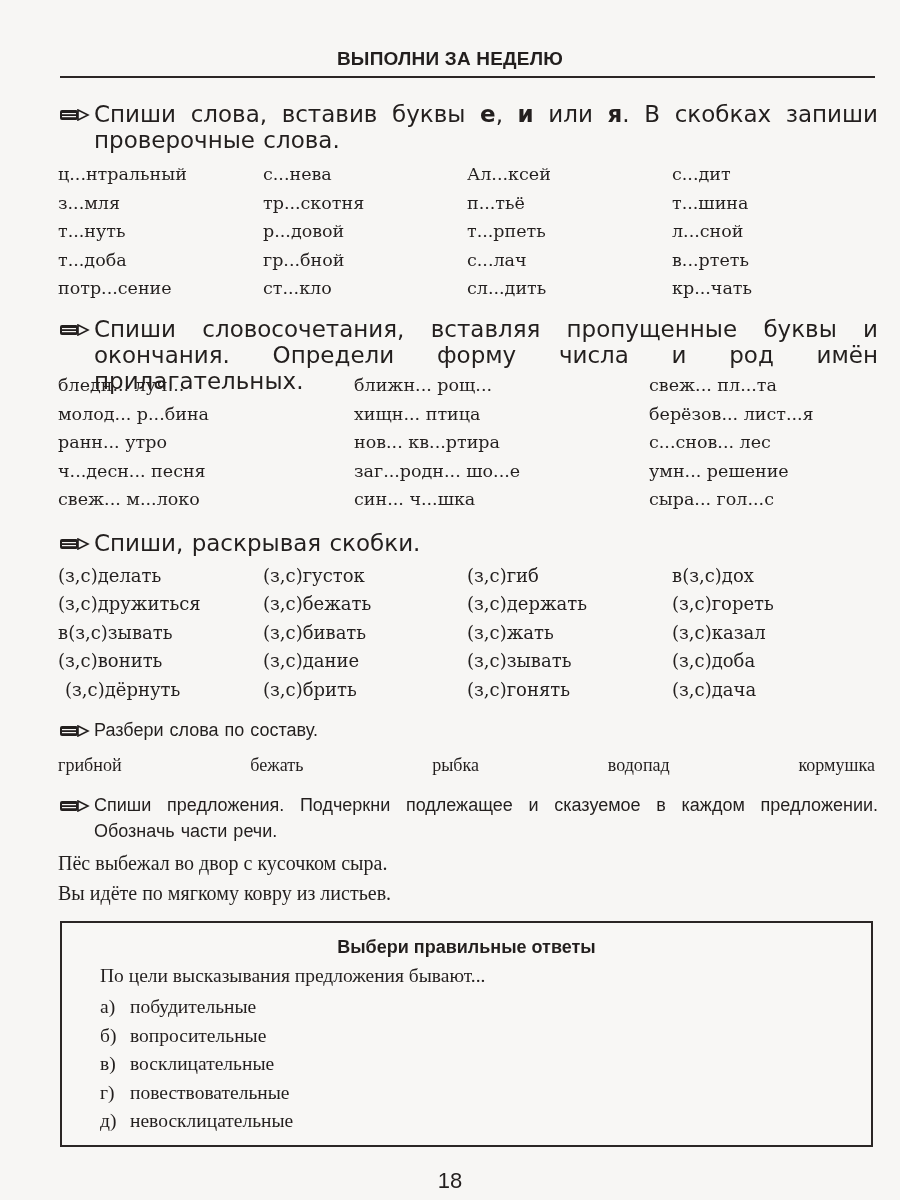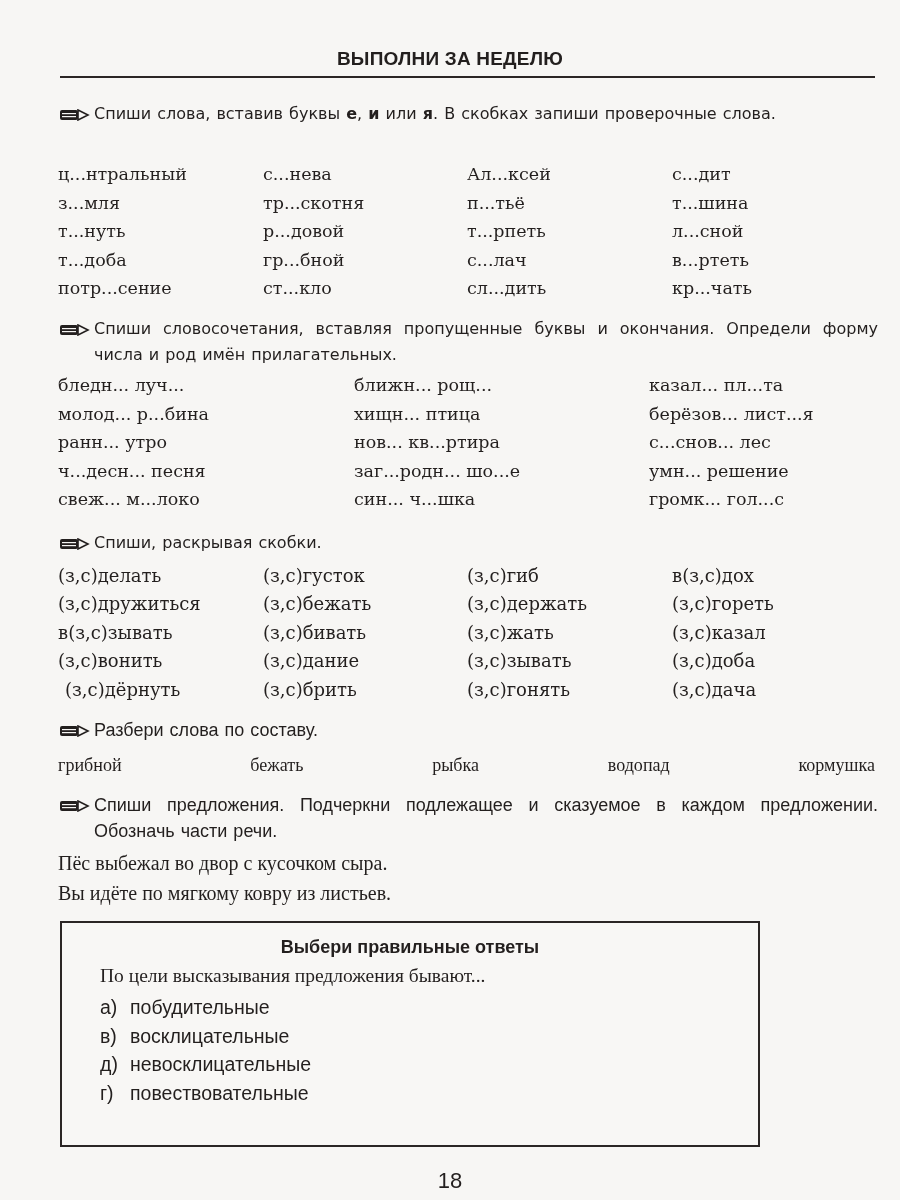--- a/index.html
+++ b/index.html
@@ -14,21 +14,21 @@
     text-align: center;
     font-family: "Liberation Sans", sans-serif;
     font-weight: bold; font-size: 19px; letter-spacing: 0.2px;
   }
   .header-rule {
     position: absolute; left: 60px; top: 76px; width: 815px; height: 0;
     border-top: 2px solid #2b2625;
   }
   .task {
     position: absolute; left: 58px; width: 820px;
-    font-family: "DejaVu Sans", sans-serif; font-size: 16px;
+    font-family: "DejaVu Sans", sans-serif; font-size: 23px;
     line-height: 26px;
     display: flex;
   }
   .task .pencil { width: 36px; flex: none; position: relative; height: 26px; }
   .task .pencil svg { position: absolute; left: 2px; top: 8px; }
   .task .txt { flex: 1; text-align: justify; word-spacing: 1px; }
   .task .txt b { font-weight: bold; }
   .grid {
     position: absolute;
     font-family: "DejaVu Serif", serif; font-size: 17.5px;
@@ -39,35 +39,35 @@
     display: flex; justify-content: space-between;
     font-family: "Liberation Serif", serif; font-size: 19px;
     transform: scaleX(0.95); transform-origin: left;
     width: 860px;
   }
   .sentences {
     position: absolute; left: 58px; top: 848px;
     font-family: "Liberation Serif", serif; font-size: 20px; line-height: 30px;
   }
   .quiz-box {
-    position: absolute; left: 60px; top: 921px; width: 700px; height: 226px;
+    position: absolute; left: 60px; top: 921px; width: 813px; height: 226px;
     border: 2px solid #2b2625; box-sizing: border-box;
     background: #f8f7f5;
   }
   .quiz-title {
     position: absolute; left: 0; top: 14px; width: 100%; text-align: center;
     font-family: "Liberation Sans", sans-serif; font-weight: bold; font-size: 18px;
   }
   .quiz-q {
     position: absolute; left: 38px; top: 42px;
     font-family: "Liberation Serif", serif; font-size: 19.5px;
   }
   .quiz-opts {
     position: absolute; left: 38px; top: 70px;
-    font-family: Liberation Sans, sans-serif; font-size: 19.5px; line-height: 28.5px;
+    font-family: Liberation Serif, serif; font-size: 19.5px; line-height: 28.5px;
     list-style: none; margin: 0; padding: 0;
   }
   .quiz-opts li span.l { display: inline-block; width: 30px; }
   .page-number {
     position: absolute; left: 0; top: 1168px; width: 900px; text-align: center;
     font-family: "Liberation Sans", sans-serif; font-size: 22px;
   }
 </style>
 </head>
 <body>
@@ -134,25 +134,25 @@
   <span class="cell" style="left:58px;top:432px">ранн... утро</span>
   <span class="cell" style="left:58px;top:461px">ч...десн... песня</span>
   <span class="cell" style="left:58px;top:489px">свеж... м...локо</span>
 
   <span class="cell" style="left:354px;top:375px">ближн... рощ...</span>
   <span class="cell" style="left:354px;top:404px">хищн... птица</span>
   <span class="cell" style="left:354px;top:432px">нов... кв...ртира</span>
   <span class="cell" style="left:354px;top:461px">заг...родн... шо...е</span>
   <span class="cell" style="left:354px;top:489px">син... ч...шка</span>
 
-  <span class="cell" style="left:649px;top:375px">казал... пл...та</span>
+  <span class="cell" style="left:649px;top:375px">свеж... пл...та</span>
   <span class="cell" style="left:649px;top:404px">берёзов... лист...я</span>
   <span class="cell" style="left:649px;top:432px">с...снов... лес</span>
   <span class="cell" style="left:649px;top:461px">умн... решение</span>
-  <span class="cell" style="left:649px;top:489px">громк... гол...с</span>
+  <span class="cell" style="left:649px;top:489px">сыра... гол...с</span>
 </div>
 
 <div class="task" style="top:530px;">
   <span class="pencil">
     <svg width="30" height="12" viewBox="0 0 30 12">
         <rect x="0" y="1" width="18" height="10" rx="2" fill="#231f1e"></rect>
         <rect x="2" y="4" width="14" height="1.2" fill="#f7f6f4"></rect>
         <rect x="2" y="7" width="14" height="1.2" fill="#f7f6f4"></rect>
         <path d="M18 1 L28 6 L18 11 Z" fill="none" stroke="#231f1e" stroke-width="1.6"></path>
       </svg>
@@ -221,19 +221,20 @@
 <div class="sentences">
   <div>Пёс выбежал во двор с кусочком сыра.</div>
   <div>Вы идёте по мягкому ковру из листьев.</div>
 </div>
 
 <div class="quiz-box">
   <div class="quiz-title">Выбери правильные ответы</div>
   <div class="quiz-q">По цели высказывания предложения бывают...</div>
   <ul class="quiz-opts">
     <li><span class="l">а)</span><span>побудительные</span></li>
+    <li><span class="l">б)</span><span>вопросительные</span></li>
     <li><span class="l">в)</span><span>восклицательные</span></li>
+    <li><span class="l">г)</span><span>повествовательные</span></li>
     <li><span class="l">д)</span><span>невосклицательные</span></li>
-    <li><span class="l">г)</span><span>повествовательные</span></li>
   </ul>
 </div>
 
 <div class="page-number">18</div>
 
 </body></html>

